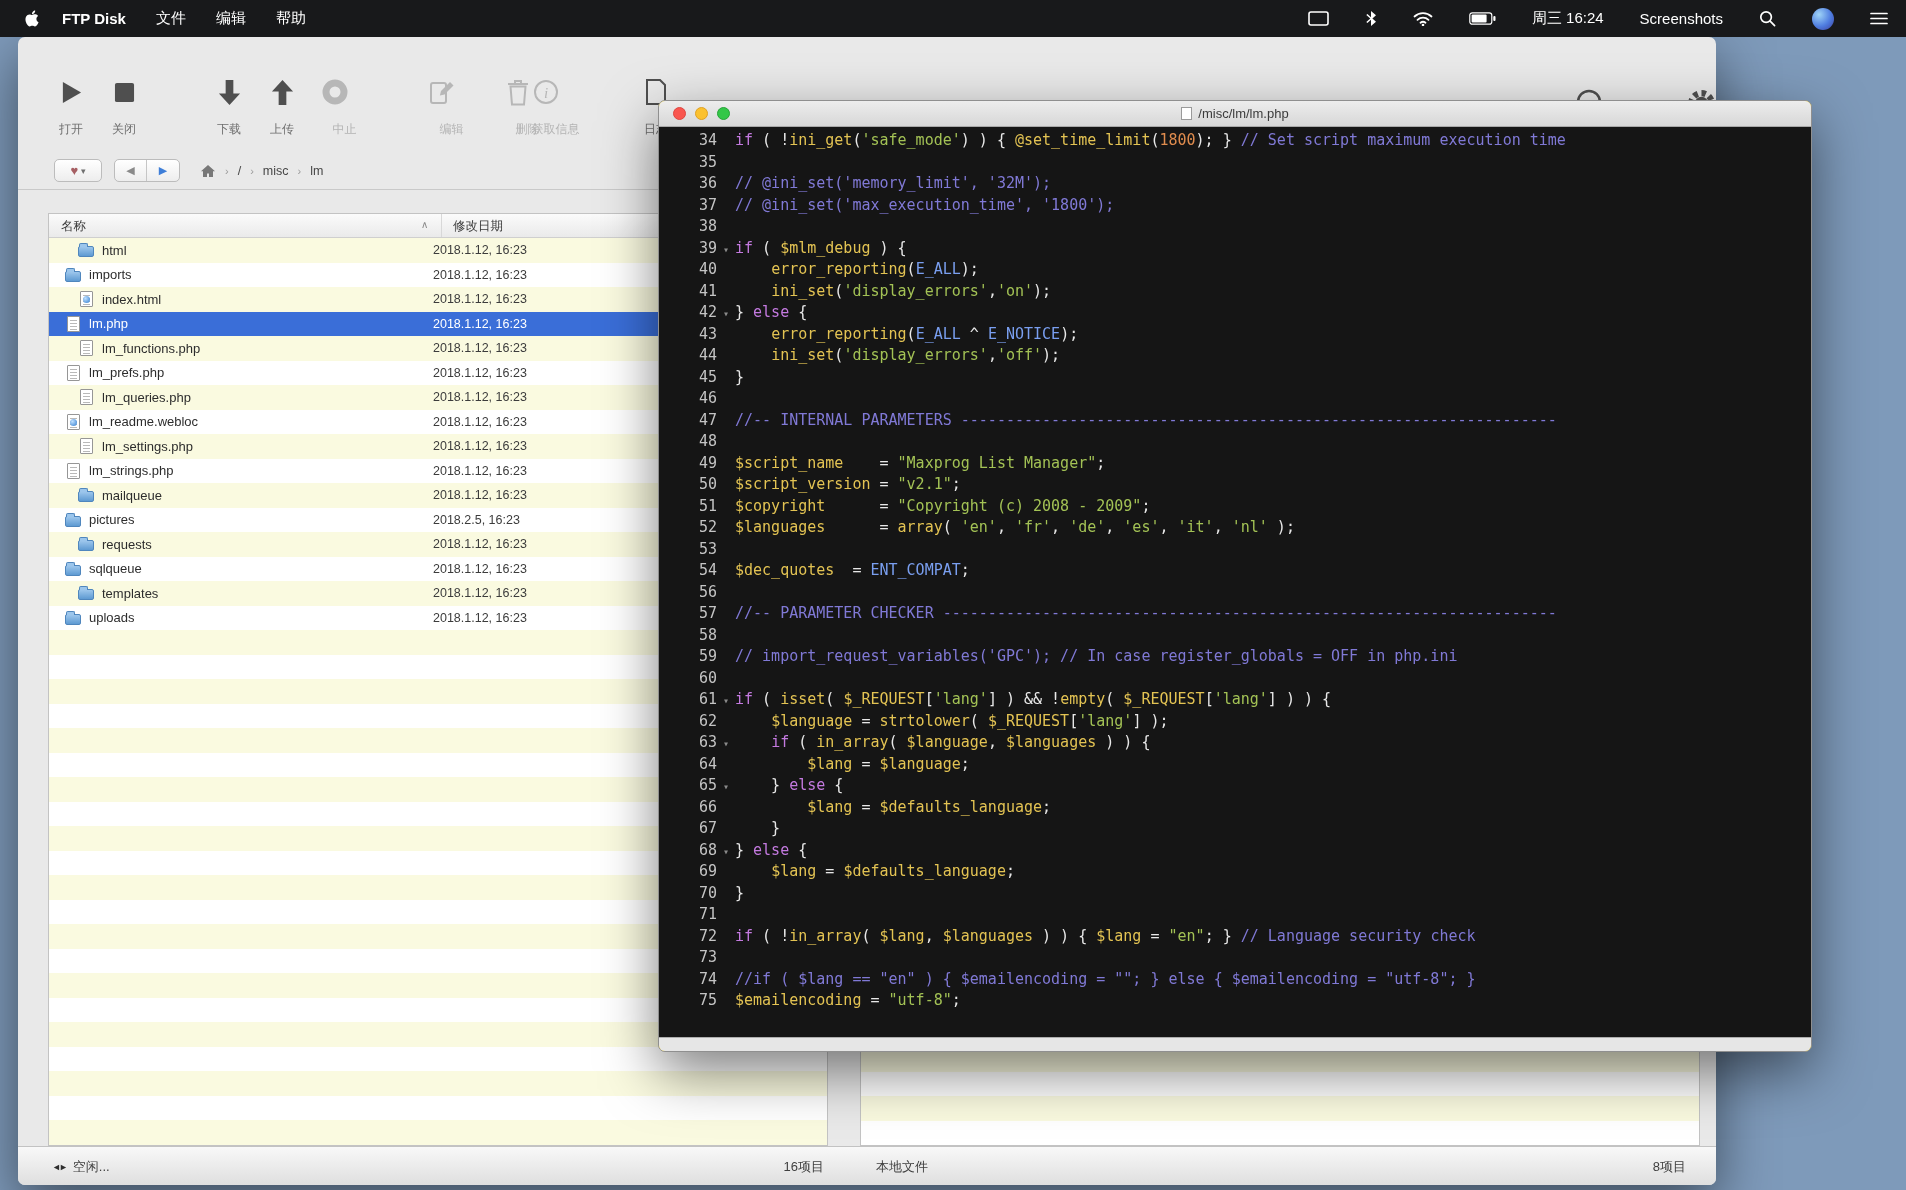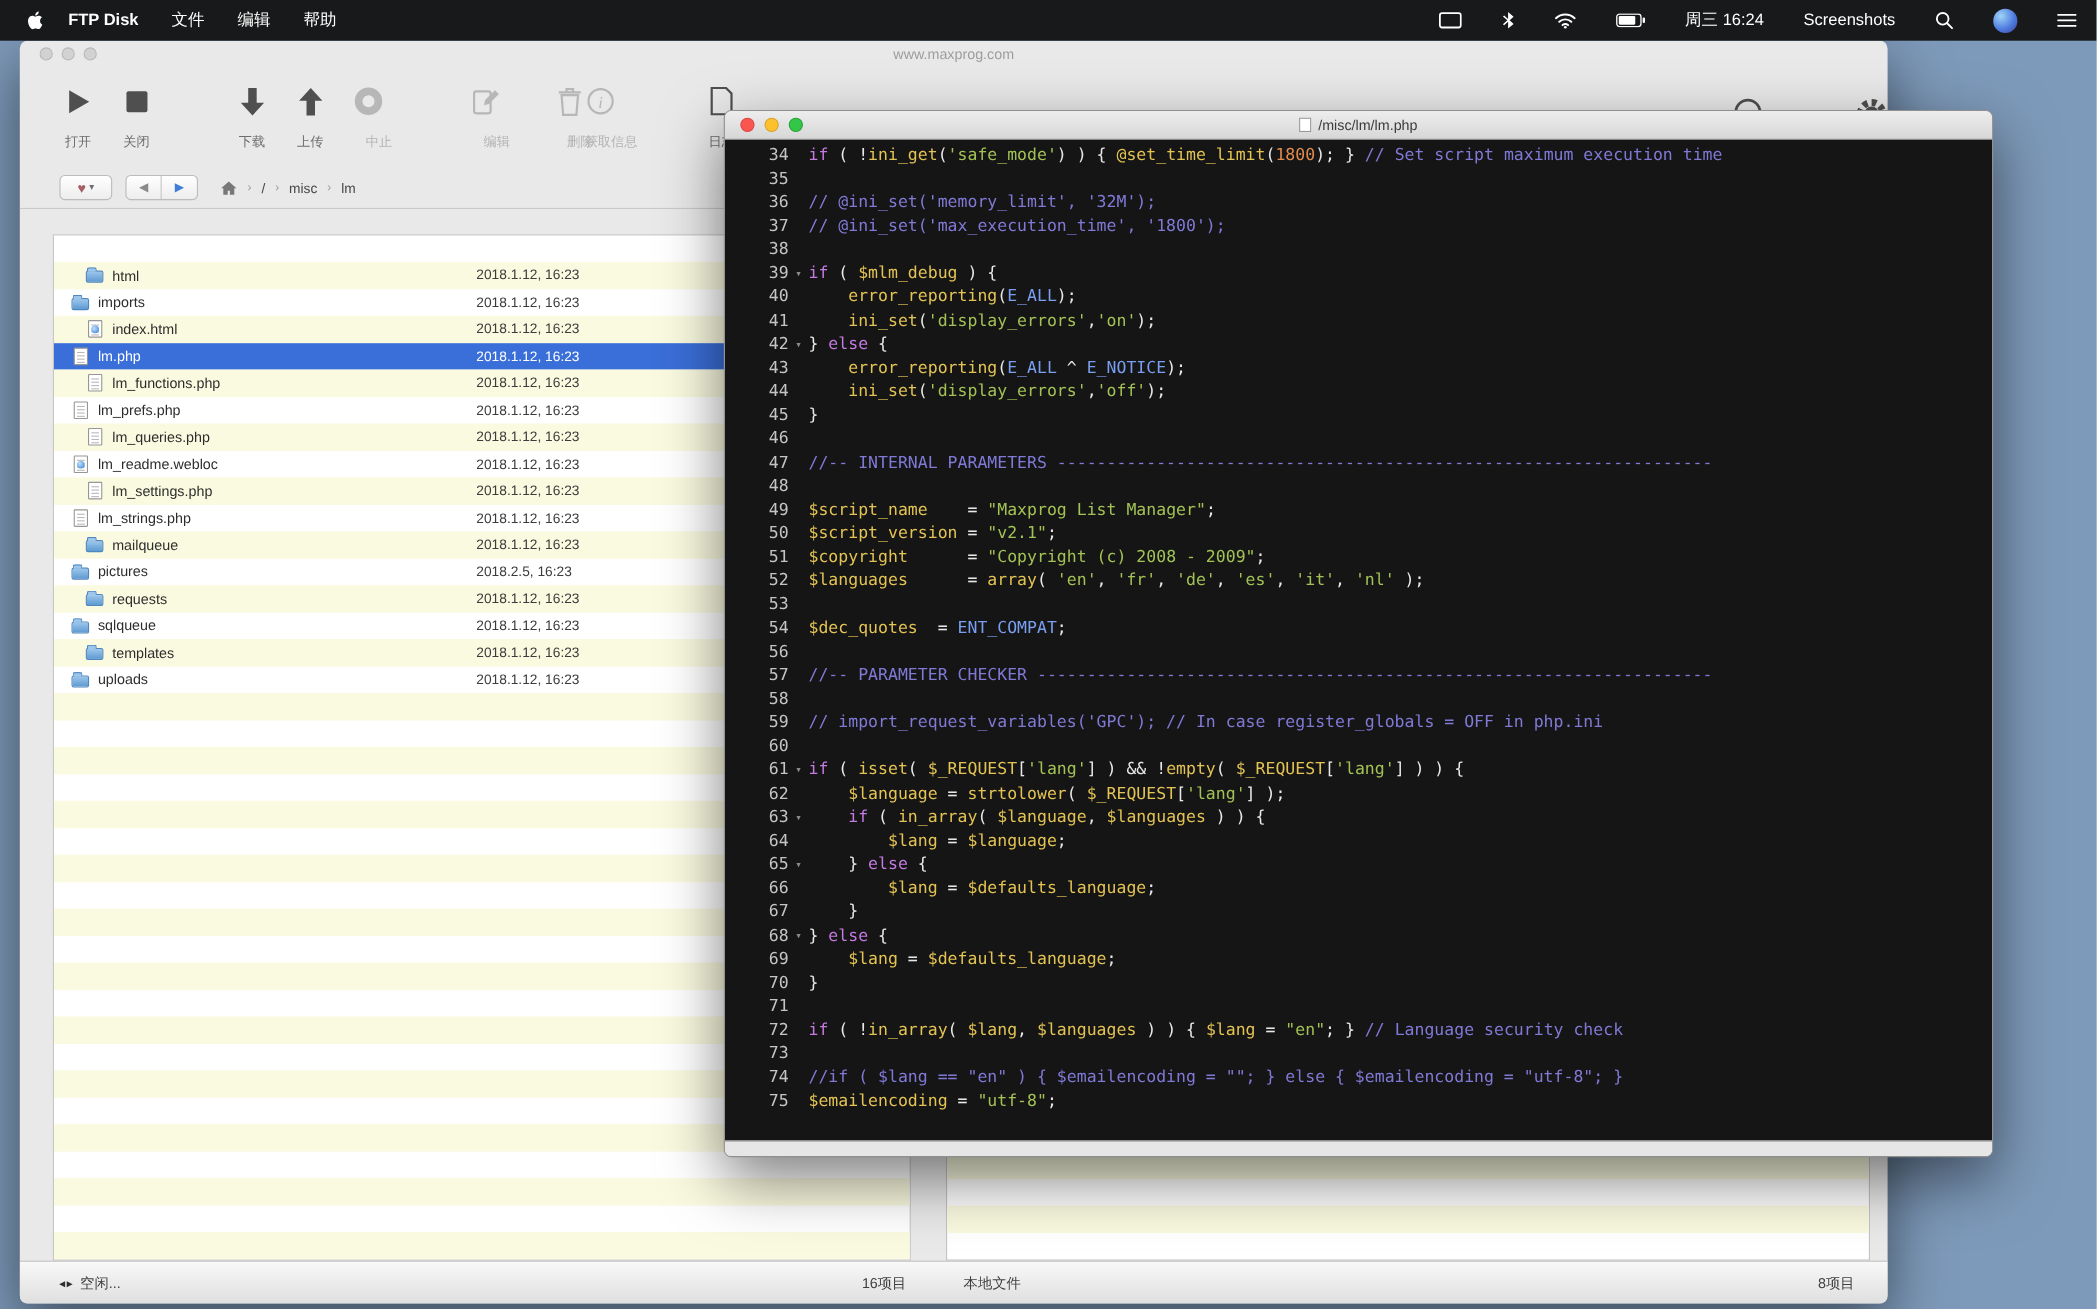--- a/index.html
+++ b/index.html
@@ -89,21 +89,21 @@
 
   
   .statusbar { position: absolute; left: 0; right: 0; top: 1109px; height: 39px; background: linear-gradient(#f8f8f8, #dfdfdf); border-top: 1px solid #c2c2c2; font-size: 13px; color: #3f3f3f; }
   .sb-left { position: absolute; left: 34px; top: 11px; display: flex; align-items: center; gap: 7px; }
   .sb-activity-ic { font-size: 9px; letter-spacing: -2px; color: #2e2e2e; }
   .sb-lcount { position: absolute; left: 30px; width: 776px; top: 11px; text-align: right; }
   .sb-rlabel { position: absolute; left: 858px; top: 11px; }
   .sb-rcount { position: absolute; left: 842px; width: 826px; top: 11px; text-align: right; }
 
   
-  .editorwin { left: 658px; top: 100px; width: 1154px; height: 952px; z-index: 10; background: #e5e5e5; border: 1px solid #8f8f8f; overflow: hidden; }
+  .editorwin { left: 658px; top: 100px; width: 1154px; height: 952px; z-index: 10; background: #fde047; border: 1px solid #8f8f8f; overflow: hidden; }
   .ed-titlebar {
     position: absolute; top: 0; left: 0; right: 0; height: 26px;
     background: linear-gradient(#ededed, #d7d7d7); border-bottom: 1px solid #a8a8a8;
   }
   .lights { position: absolute; left: 14px; top: 6px; display: flex; gap: 9px; }
   .light { width: 13px; height: 13px; border-radius: 50%; }
   .light.red { background: #f9564f; border: 1px solid #dd4741; }
   .light.yellow { background: #fbc12f; border: 1px solid #dfa023; }
   .light.green { background: #33c748; border: 1px solid #27a338; }
   .ed-title { position: absolute; width: 100%; top: 5px; text-align: center; font-size: 13px; color: #3b3b3b; display: flex; justify-content: center; align-items: center; gap: 6px; }
@@ -176,28 +176,20 @@
     <span class="avatar"></span>
     <span class="mb-ic">
       <svg width="18" height="15" viewBox="0 0 18 15">
           <path d="M1 2.5h16M1 7.5h16M1 12.5h16" stroke="#fff" stroke-width="1.7" stroke-linecap="round"></path>
         </svg>
     </span>
   </span>
 </div>
 
 <div class="window mainwin">
-  <div class="mw-titlebar">
-    <div class="mw-dots">
-      <span class="mw-dot"></span>
-      <span class="mw-dot"></span>
-      <span class="mw-dot"></span>
-    </div>
-    <div class="mw-title">www.maxprog.com</div>
-  </div>
 
   <div class="toolbar" id="toolbar">
       <div class="tbtn on" style="left: 25px; width: 56px;">
         <span class="ticon">
           <svg width="23" height="25" viewBox="0 0 24 26">
             <path d="M3 2l19 11L3 24z" fill="currentColor"></path>
           </svg>
         </span>
         <span class="tlabel">打开</span>
       </div>
@@ -298,20 +290,26 @@
         <span class="chev">›</span>
         <span>/</span>
         <span class="chev">›</span>
         <span>misc</span>
         <span class="chev">›</span>
         <span>lm</span>
       </div>
   </div>
 
   <div class="pane pane-left">
+    <div class="phead">
+      <span class="h-name">名称</span>
+      <span class="h-caret">∧</span>
+      <span class="h-div"></span>
+      <span class="h-date">修改日期</span>
+    </div>
     <div class="rows" id="rows-left">
         <div class="frow alt">
           <span class="ficon">
             <span class="ic-folder"></span>
           </span>
           <span class="fname">html</span>
           <span class="fdate">2018.1.12, 16:23</span>
         </div>
         <div class="frow">
           <span class="ficon">

